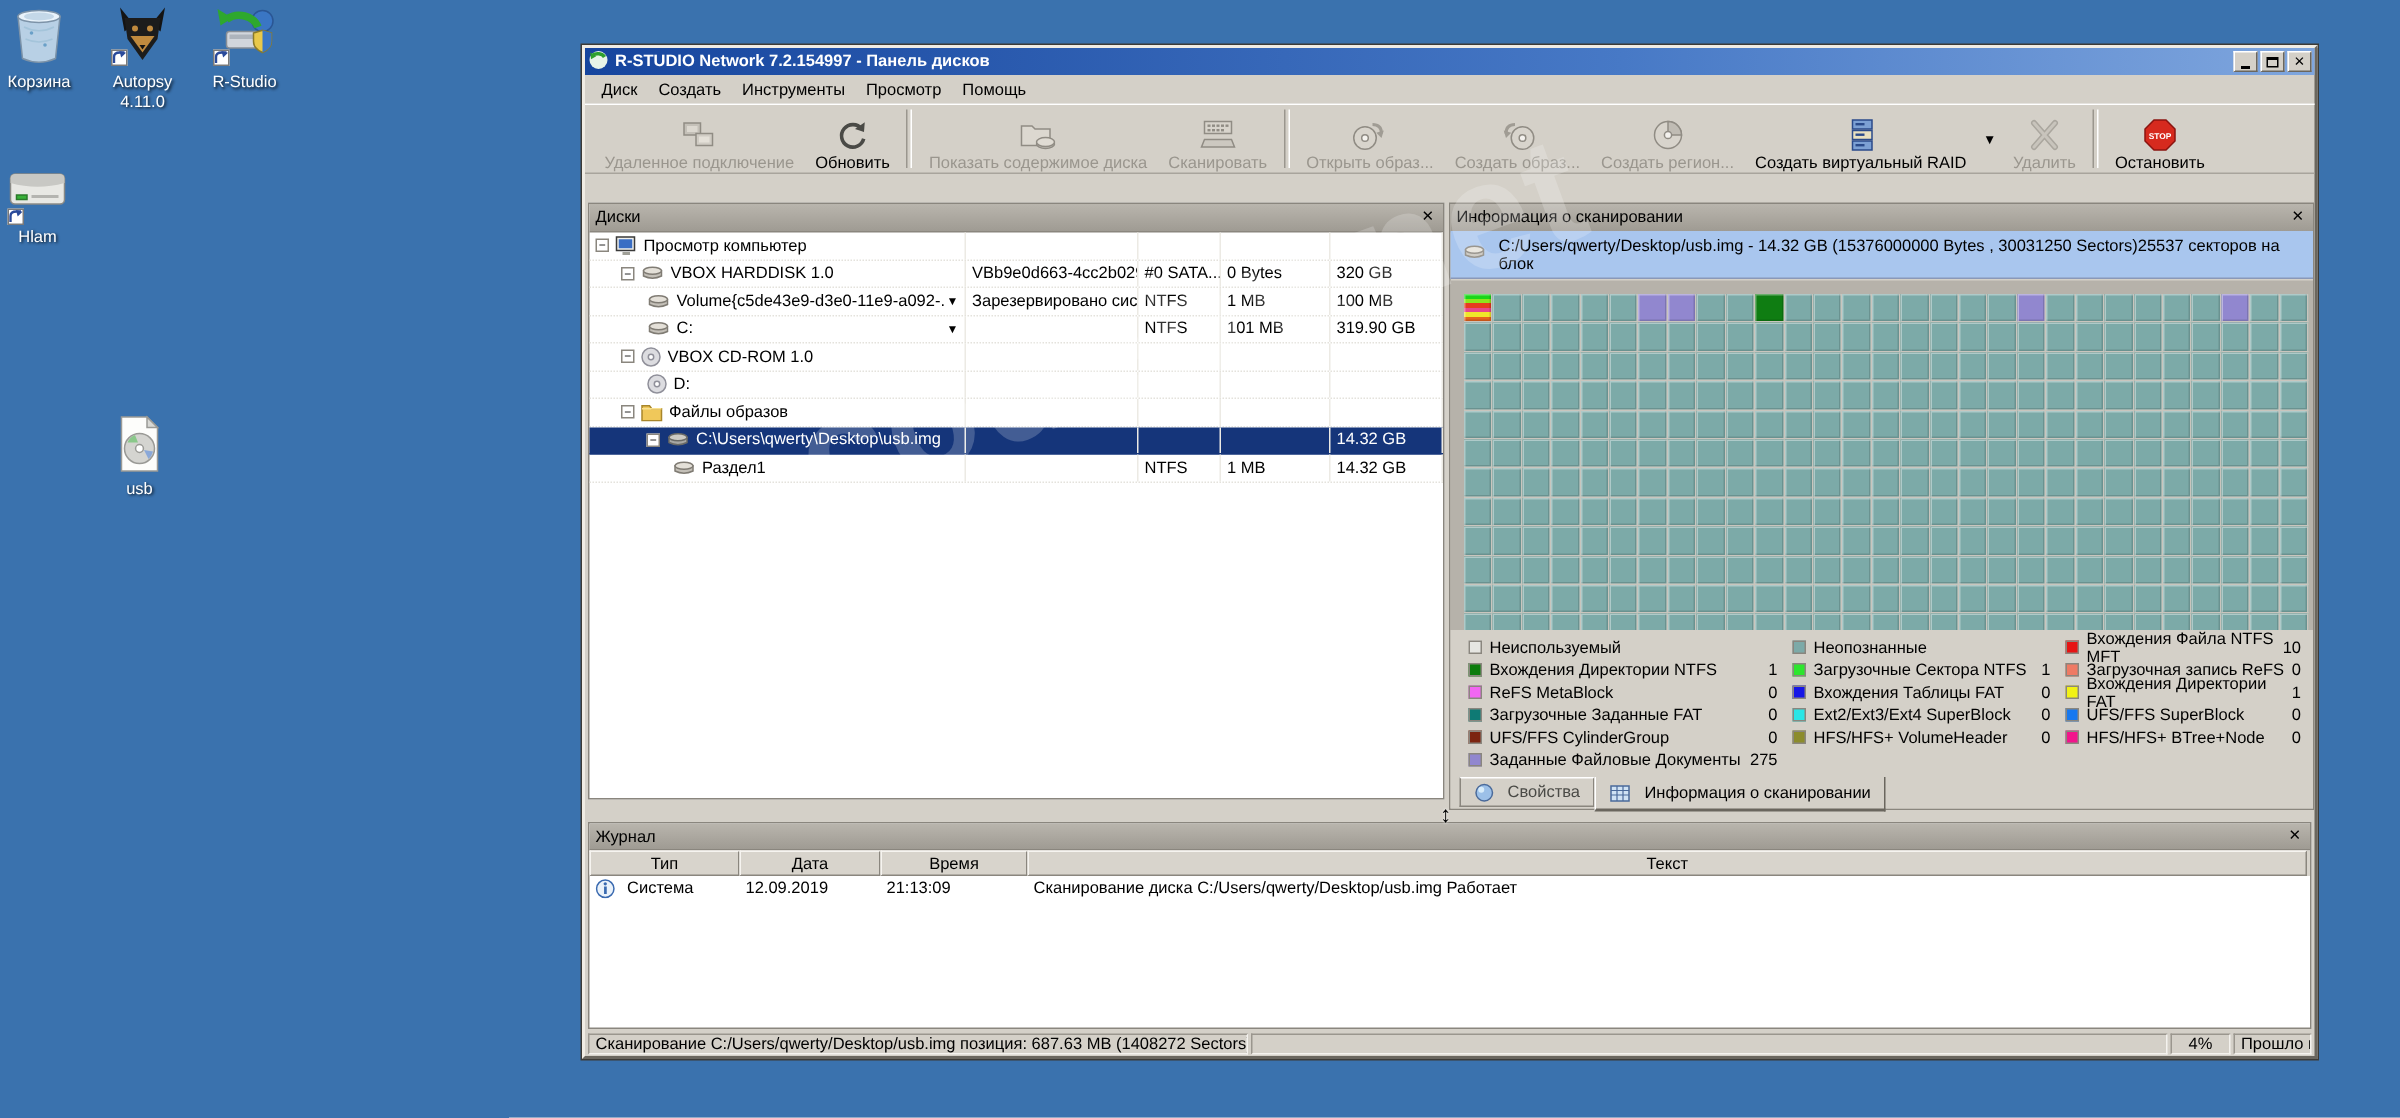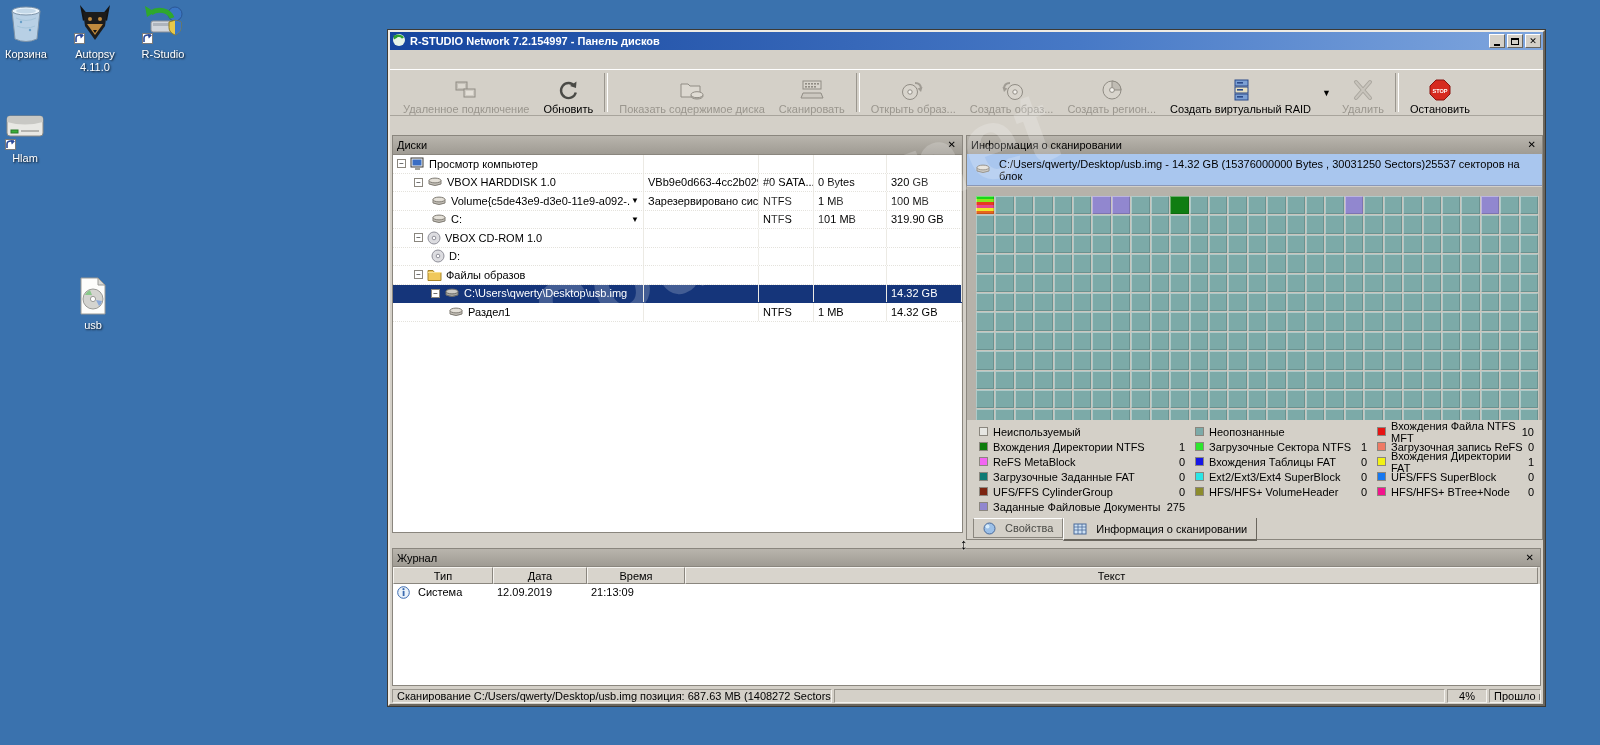--- a/index.html
+++ b/index.html
@@ -180,20 +180,27 @@
           </span>
         <span class="win-btn">
             <span class="max"></span>
           </span>
         <span class="win-btn">
             <span>✕</span>
           </span>
       </span>
     </div>
 
+    <div class="menubar" id="menubar">
+        <span class="menu-item">Диск</span>
+        <span class="menu-item">Создать</span>
+        <span class="menu-item">Инструменты</span>
+        <span class="menu-item">Просмотр</span>
+        <span class="menu-item">Помощь</span>
+      </div>
 
     <div class="toolbar" id="toolbar">
         <div class="tb-btn disabled">
           <span class="tb-ic">
             <svg width="24" height="22" viewBox="0 0 24 22">
               <rect x="2" y="3" width="11" height="8" fill="#c4c0b8" stroke="#908c84"></rect>
               <rect x="4" y="5" width="7" height="4" fill="#dcd8d0"></rect>
               <rect x="10" y="10" width="11" height="8" fill="#d0ccc4" stroke="#908c84"></rect>
               <rect x="12" y="12" width="7" height="4" fill="#e4e0d8"></rect>
             </svg>
@@ -954,20 +961,21 @@
                 <svg width="13" height="13" viewBox="0 0 13 13">
                   <circle cx="6.5" cy="6.5" r="5.8" fill="#eaf2fa" stroke="#3a6ab0"></circle>
                   <rect x="5.7" y="5" width="1.8" height="5" fill="#3a6ab0"></rect>
                   <circle cx="6.5" cy="3.2" r="1.1" fill="#3a6ab0"></circle>
                 </svg>
               </span>
               <span>Система</span>
             </div>
             <div class="log-cell" style="width: 94px;">12.09.2019</div>
             <div class="log-cell" style="width: 98px;">21:13:09</div>
+            <div class="log-cell" style="width: 853px;">Сканирование диска C:/Users/qwerty/Desktop/usb.img Работает</div>
           </div>
         </div>
     </div>
 
     <div class="statusbar">
       <div class="sseg" style="width:440px;flex:none;">
         <span>Сканирование C:/Users/qwerty/Desktop/usb.img позиция: 687.63 MB (1408272 Sectors)</span>
 
       </div>
       <div class="sseg" style="flex:1;"></div>

